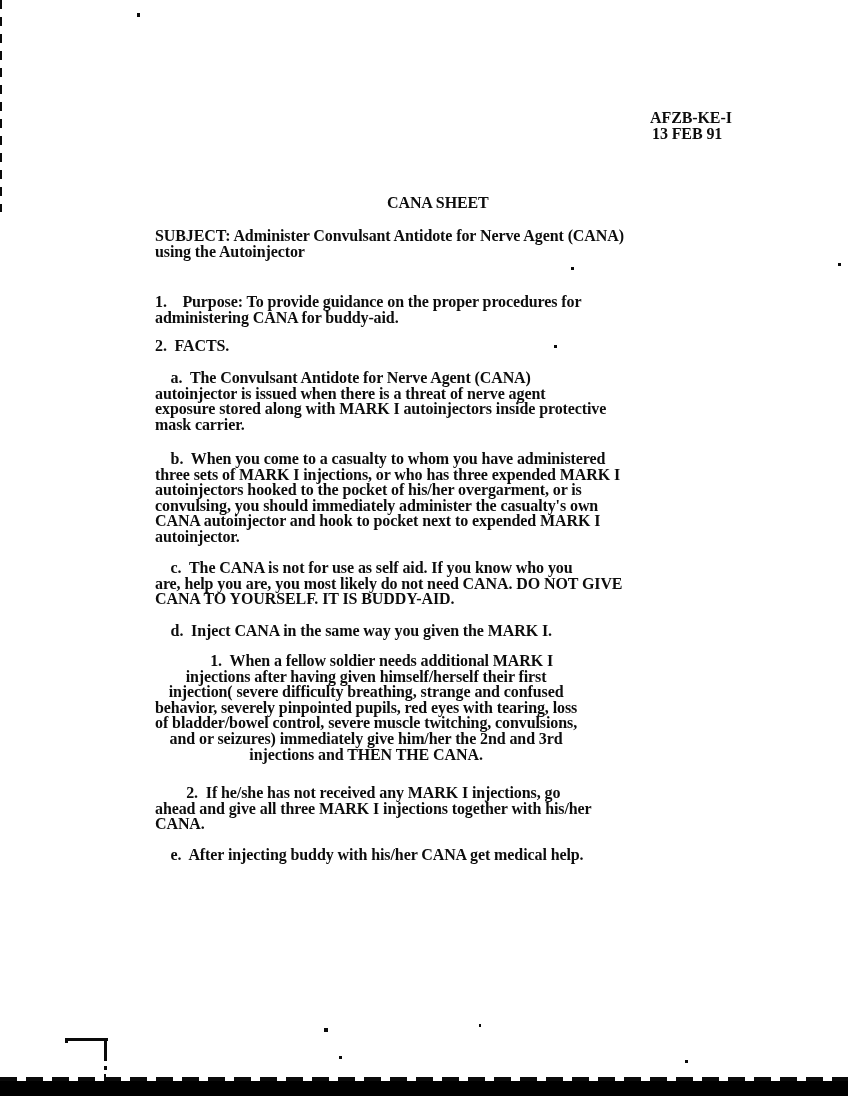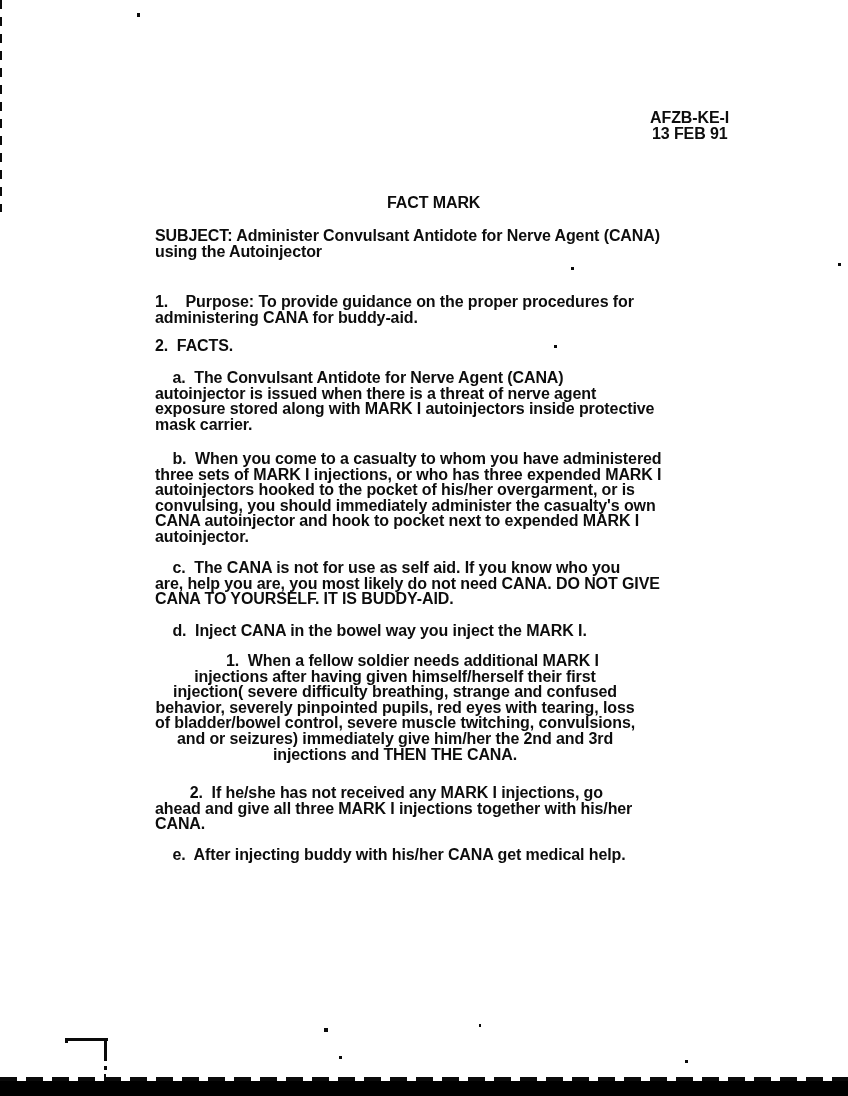--- a/index.html
+++ b/index.html
@@ -3,21 +3,21 @@
 <meta charset="utf-8">
 <style>
   * { margin: 0; padding: 0; box-sizing: border-box; }
   html, body { background: #ffffff; }
   .page {
     position: relative;
     width: 848px;
     height: 1096px;
     background: #ffffff;
     overflow: hidden;
-    font-family: Liberation Sans, sans-serif;
+    font-family: Liberation Serif, serif;
     font-weight: 700;
     font-size: 16px;
     line-height: 15.6px;
     color: #0d0d0d;
   }
   .tx {
     position: absolute;
     white-space: pre;
     letter-spacing: -0.1px;
   }
@@ -43,21 +43,21 @@
   }
 </style>
 </head>
 <body>
 
 <div class="page">
 
   <div class="tx" style="top:110px; left:650px;">AFZB-KE-I</div>
   <div class="tx" style="top:126px; left:652px;">13 FEB 91</div>
 
-  <div class="tx" style="top:195px; left:387px;">FACT MARK</div>
+  <div class="tx" style="top:195px; left:387px;">CANA SHEET</div>
 
   <div class="tx body-col" style="top:228px;">SUBJECT: Administer Convulsant Antidote for Nerve Agent (CANA)
 using the Autoinjector</div>
 
   <div class="tx body-col" style="top:294px;">1.    Purpose: To provide guidance on the proper procedures for
 administering CANA for buddy-aid.</div>
 
   <div class="tx body-col" style="top:338px;">2.  FACTS.</div>
 
   <div class="tx body-col" style="top:370px;">    a.  The Convulsant Antidote for Nerve Agent (CANA)
@@ -69,21 +69,21 @@
 three sets of MARK I injections, or who has three expended MARK I
 autoinjectors hooked to the pocket of his/her overgarment, or is
 convulsing, you should immediately administer the casualty's own
 CANA autoinjector and hook to pocket next to expended MARK I
 autoinjector.</div>
 
   <div class="tx body-col" style="top:560px;">    c.  The CANA is not for use as self aid. If you know who you
 are, help you are, you most likely do not need CANA. DO NOT GIVE
 CANA TO YOURSELF. IT IS BUDDY-AID.</div>
 
-  <div class="tx body-col" style="top:623px;">    d.  Inject CANA in the bowel way you inject the MARK I.</div>
+  <div class="tx body-col" style="top:623px;">    d.  Inject CANA in the same way you given the MARK I.</div>
 
   <div class="tx body-col" style="top:653px;text-align:center;">        1.  When a fellow soldier needs additional MARK I
 injections after having given himself/herself their first
 injection( severe difficulty breathing, strange and confused
 behavior, severely pinpointed pupils, red eyes with tearing, loss
 of bladder/bowel control, severe muscle twitching, convulsions,
 and or seizures) immediately give him/her the 2nd and 3rd
 injections and THEN THE CANA.</div>
 
   <div class="tx body-col" style="top:785px;">        2.  If he/she has not received any MARK I injections, go

